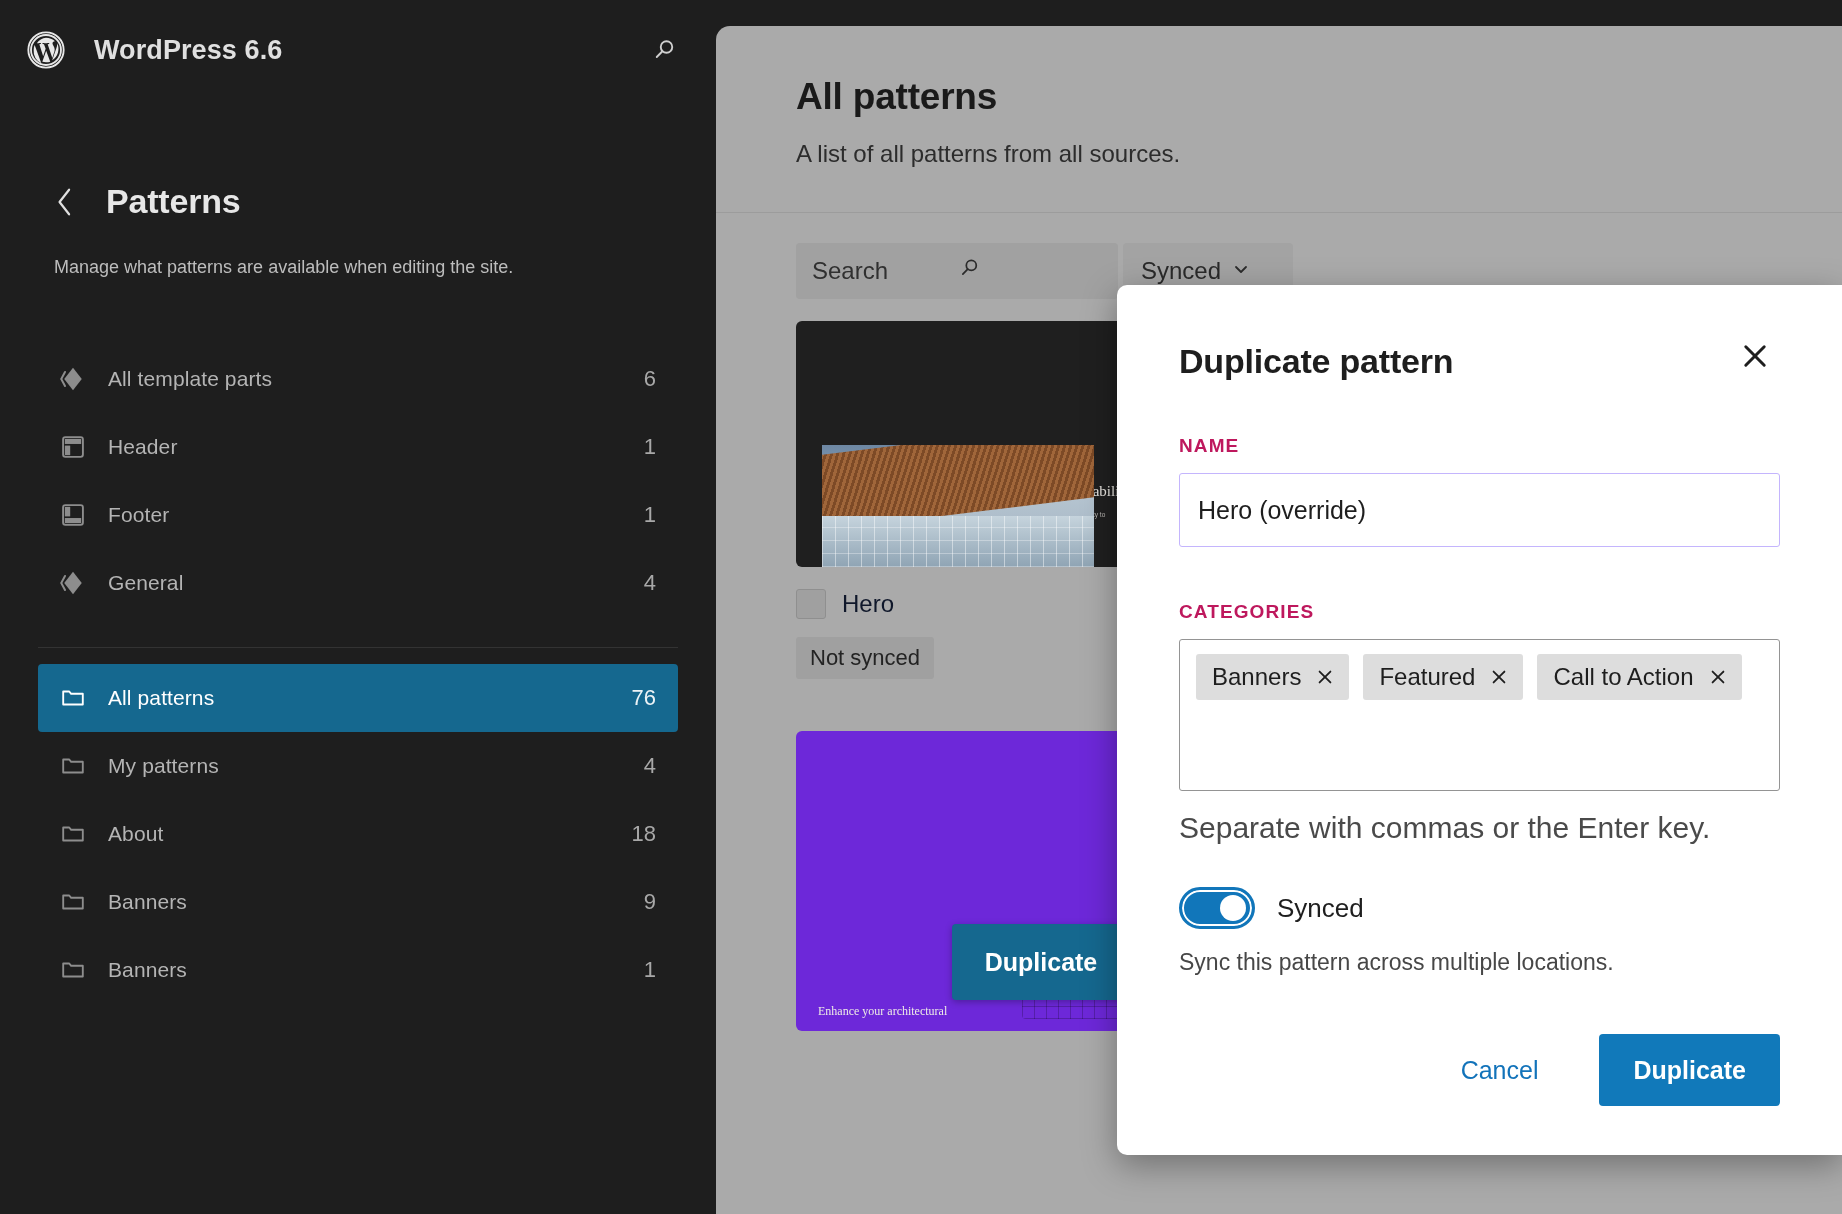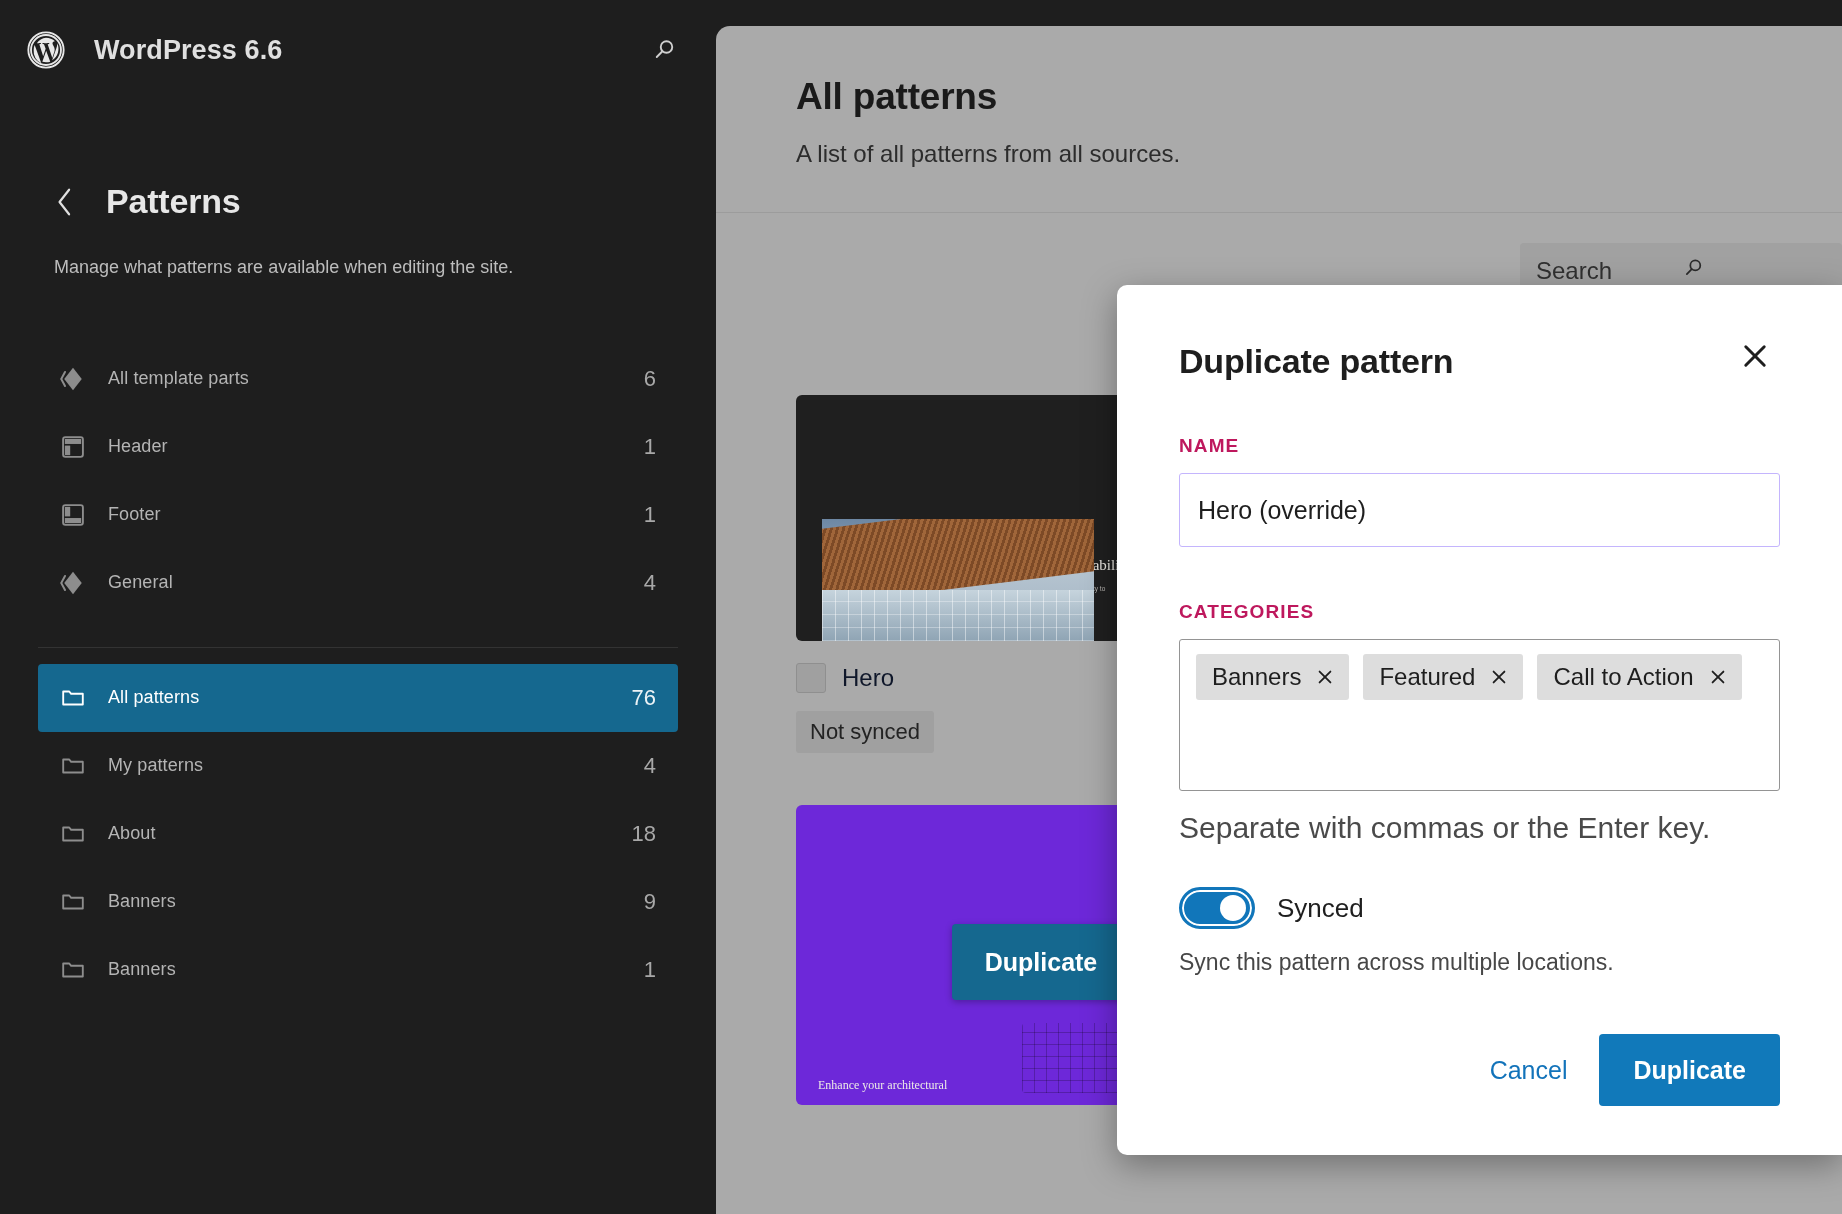--- a/index.html
+++ b/index.html
@@ -73,21 +73,21 @@
     border-radius: 4px;
     color: #b4b4b4;
   }
   .sb-item.selected { background: #15688f; color: #ffffff; }
   .sb-ico {
     width: 38px; height: 38px; flex: none;
     display: flex; align-items: center; justify-content: center;
     margin-right: 16px;
   }
   .sb-ico svg { display: block; }
-  .sb-label { flex: 1; font-size: 18px; letter-spacing: .1px; }
+  .sb-label { flex: 1; font-size: 21px; letter-spacing: .1px; }
   .sb-count { font-size: 22px; opacity: .92; }
   .sb-item.selected .sb-label,
   .sb-item.selected .sb-count { color: #fff; }
 
   .sb-divider {
     margin: 30px 38px 16px 38px;
     height: 1px; background: #333333;
   }
 
   
@@ -106,23 +106,22 @@
   .main-sub {
     margin-top: 22px;
     font-size: 24px; color: #2c2c2c;
   }
   .main-hr {
     margin-top: 44px;
     height: 1px; background: #9c9c9c;
   }
 
   .filter-row {
-    display: flex; align-items: flex-end; gap: 18px;
+    display: flex; align-items: flex-start; gap: 5px;
     padding: 30px 0 0 80px;
-    flex-direction: column;
   }
   .search-box {
     width: 322px; height: 56px;
     background: #a1a1a1;
     border-radius: 4px;
     display: flex; align-items: center;
     padding: 0 16px;
   }
   .search-box span { font-size: 24px; color: #303030; flex: 1; }
   .sync-filter {
@@ -334,21 +333,21 @@
   }
   .toggle-label { font-size: 26px; color: #1e1e1e; }
   .toggle-help {
     margin-top: 20px;
     font-size: 23px; color: #474747;
   }
 
   .modal-actions {
     margin-top: 58px;
     display: flex; align-items: center; justify-content: flex-end;
-    gap: 6px;
+    gap: 35px;
   }
   .btn-cancel {
     height: 62px; padding: 0 26px;
     display: flex; align-items: center;
     font-size: 25px; color: #1273ba;
     border-radius: 3px; background: transparent;
     border: none;
     font-family: inherit;
   }
   .btn-primary {

